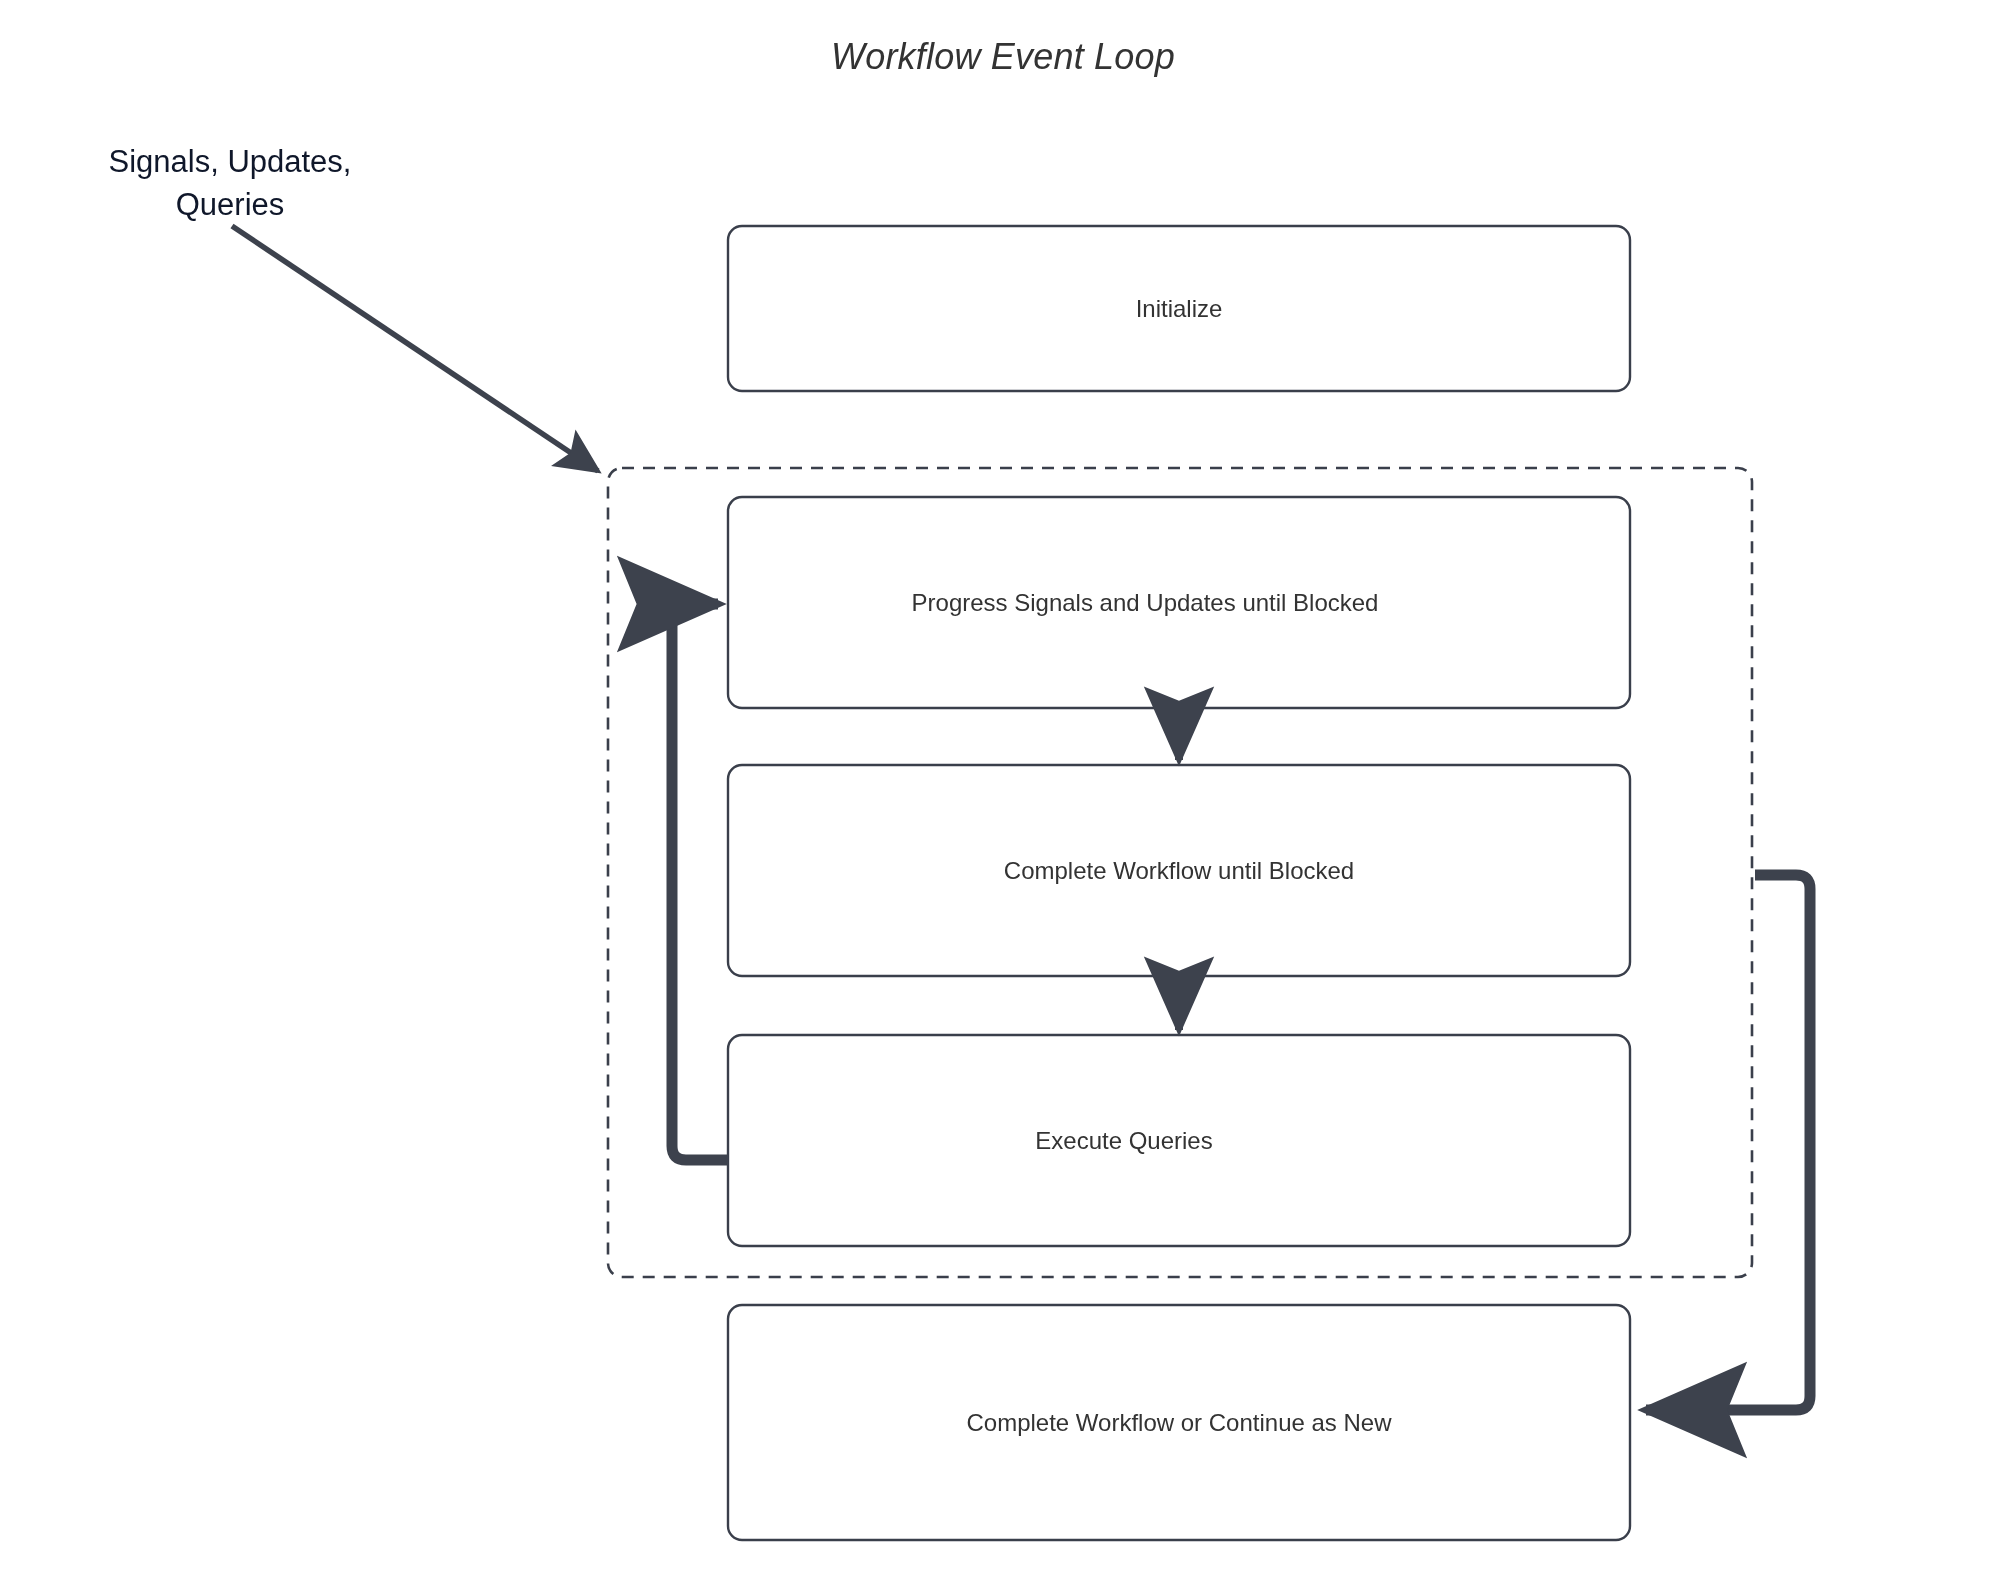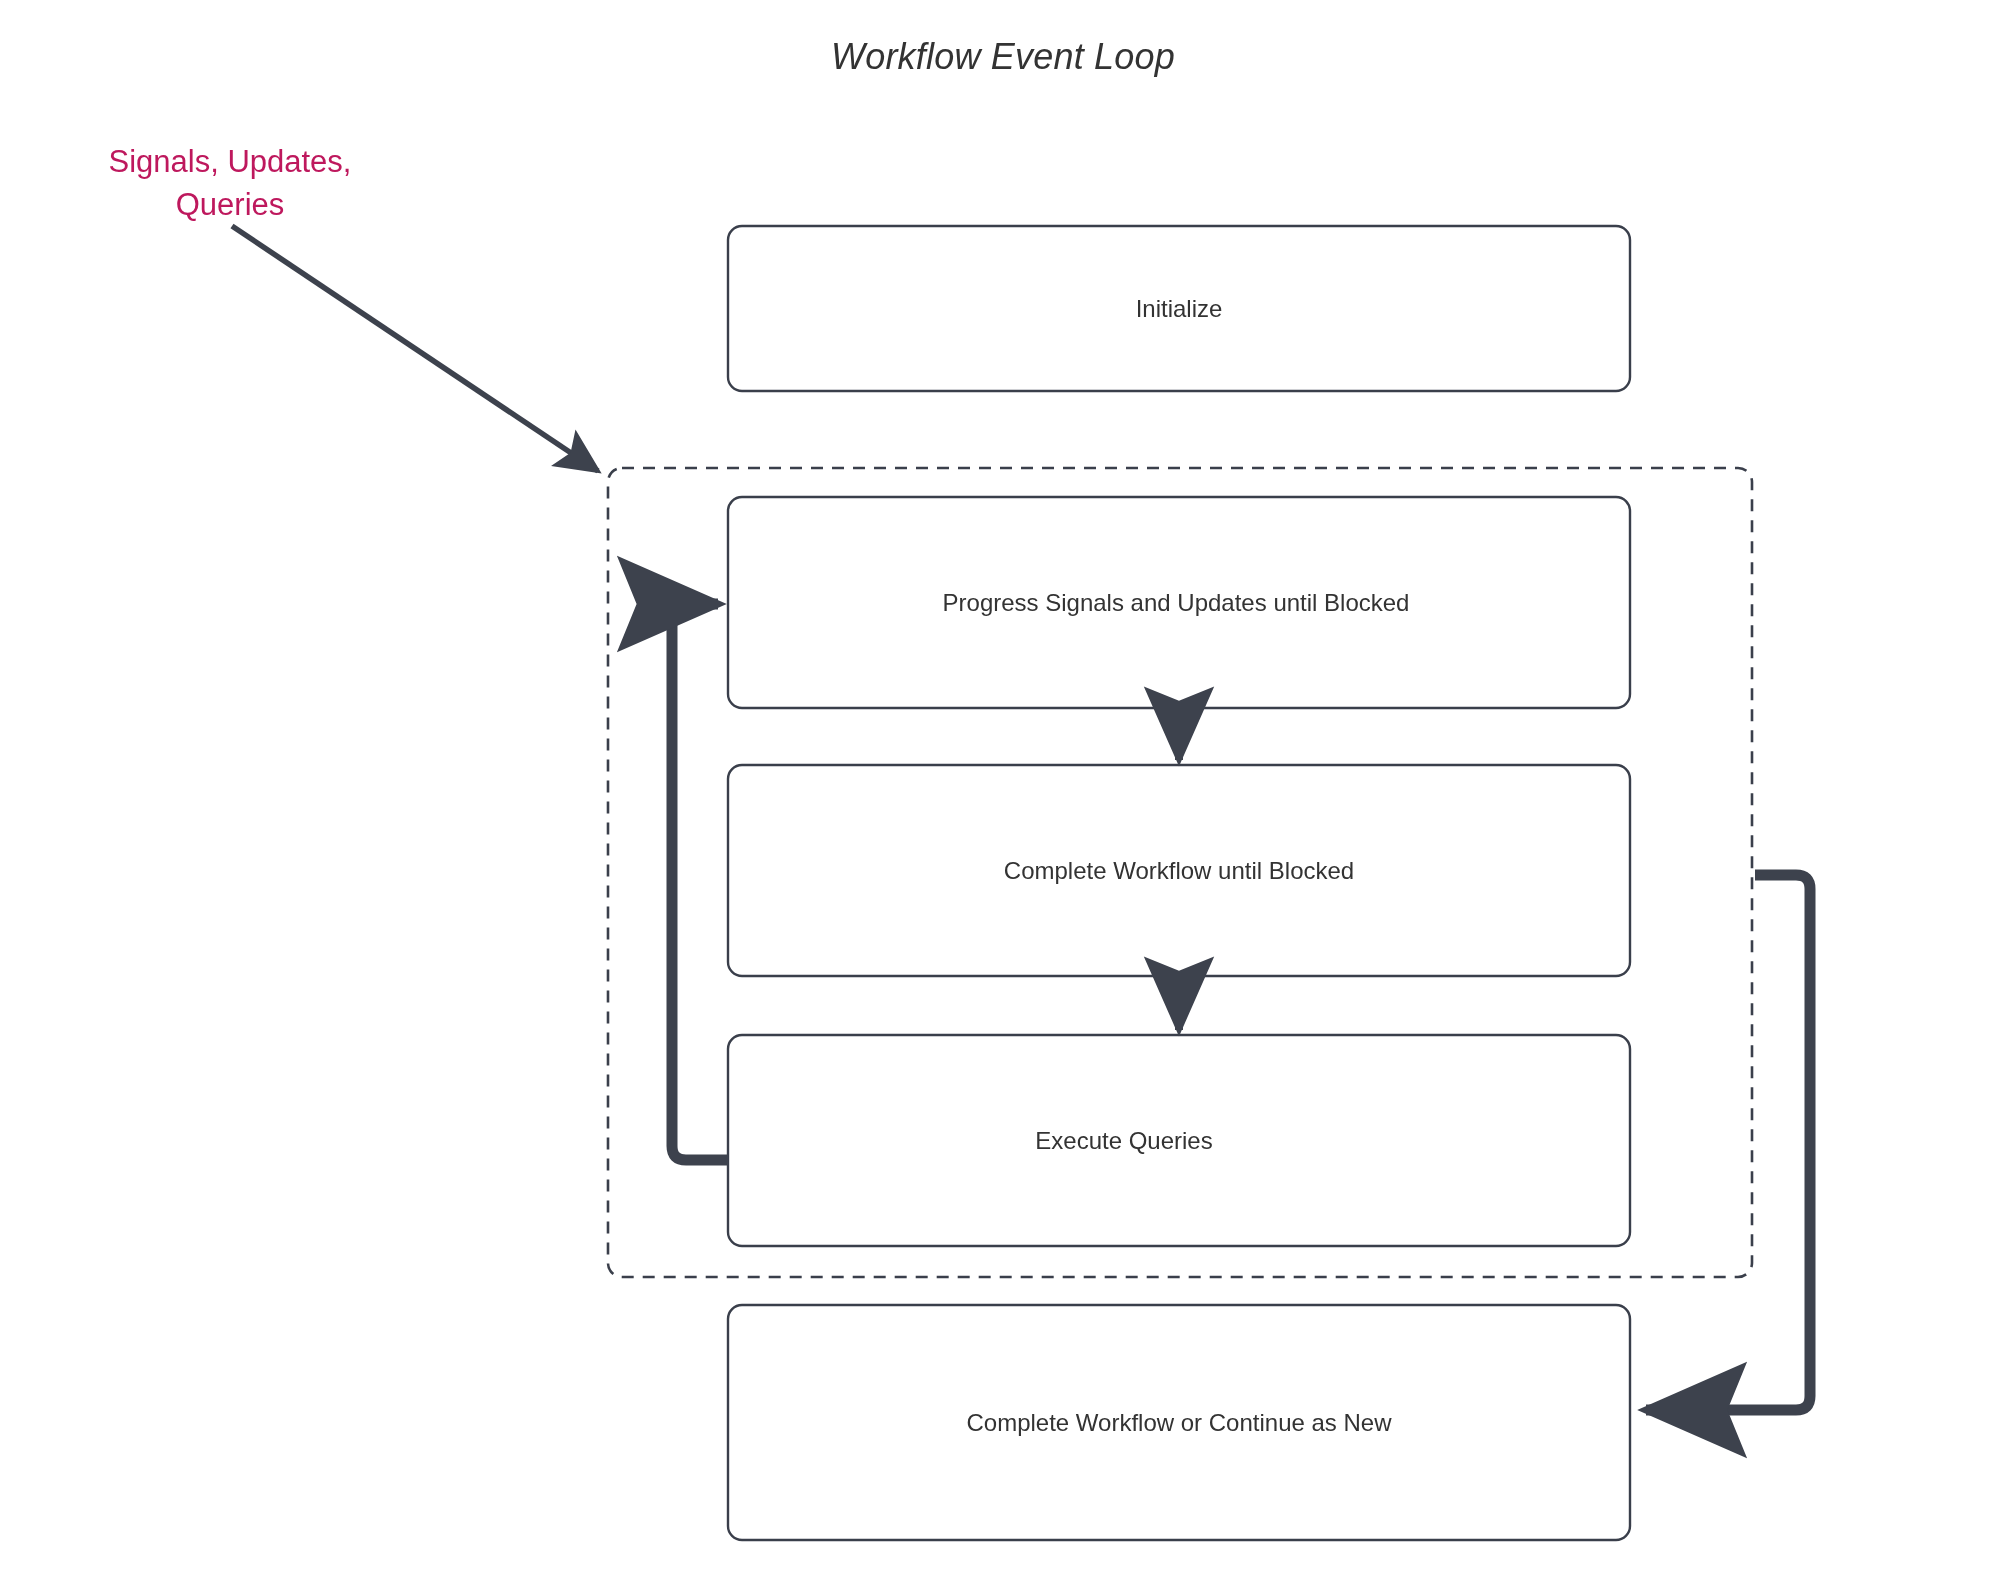--- a/index.html
+++ b/index.html
@@ -19,21 +19,21 @@
     left:0;top:36px;width:2006px;
     text-align:center;
     font-size:36px;font-style:italic;color:#333333;
     letter-spacing:.2px;
     white-space:nowrap;
   }
   .ext-label{
     position:absolute;
     left:20px;top:140px;width:420px;
     text-align:center;
-    font-size:31px;color:#be185d;line-height:43px;
+    font-size:31px;color:#0f172a;line-height:43px;
   }
   .node{
     position:absolute;
     display:flex;align-items:center;justify-content:center;
     box-sizing:border-box;
     color:#333333;font-size:24px;text-align:center;
     pointer-events:auto;
   }
   .node-label{display:block;line-height:38px;white-space:nowrap;}
 </style>
@@ -79,21 +79,21 @@
 
   <div class="ext-label">
     <span>Signals, Updates,</span><br>
     <span>Queries</span>
   </div>
 
   <div class="node" style="left:728px;top:226px;width:902px;height:165px;">
     <span class="node-label">Initialize</span>
   </div>
 
-  <div class="node" style="left:728px;top:497px;width:834px;height:211px;margin-left:31px;">
+  <div class="node" style="left:728px;top:497px;width:834px;height:211px;">
     <span class="node-label">Progress Signals and Updates until Blocked</span>
   </div>
 
   <div class="node" style="left:728px;top:765px;width:902px;height:211px;">
     <span class="node-label">Complete Workflow until Blocked</span>
   </div>
 
   <div class="node" style="left:728px;top:1035px;width:792px;height:211px;">
     <span class="node-label">Execute Queries</span>
   </div>

